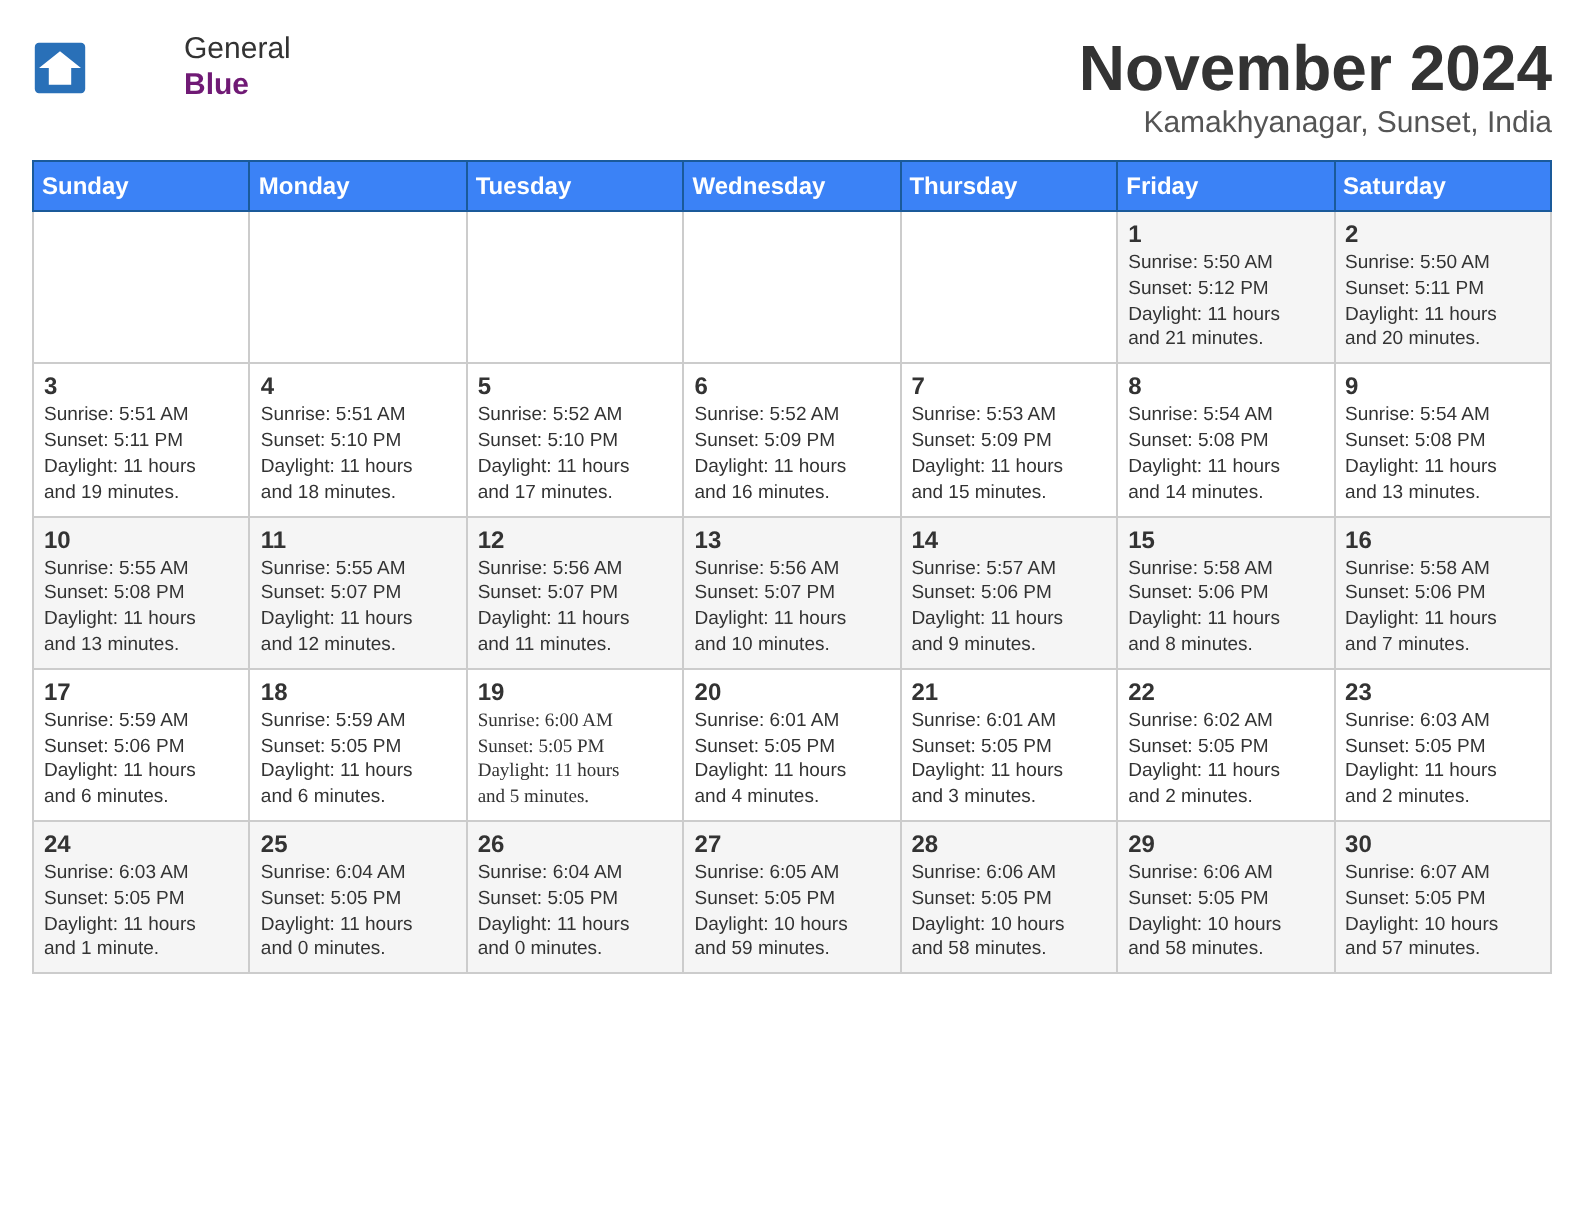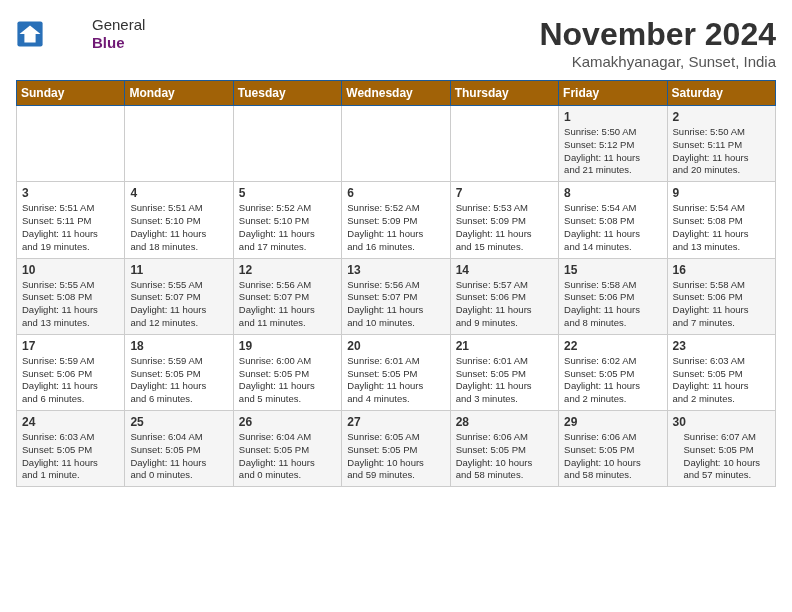--- a/index.html
+++ b/index.html
@@ -42,21 +42,21 @@
     }
     .location {
       font-size: 15px;
       color: #555;
     }
     .calendar {
       width: 100%;
       border-collapse: collapse;
     }
     .calendar thead th {
-      background: #a16207;
+      background: #3b82f6;
       color: #fff;
       font-size: 12px;
       font-weight: bold;
       padding: 5px 4px;
       text-align: left;
       border: 1px solid #1a5a9a;
     }
     .calendar tbody td {
       border: 1px solid #ccc;
       vertical-align: top;
@@ -254,21 +254,21 @@
         </td>
         <td>
           <span class="day-number">18</span>
           <div class="cell-text" style="white-space: pre-line;">Sunrise: 5:59 AM
 Sunset: 5:05 PM
 Daylight: 11 hours
 and 6 minutes.</div>
         </td>
         <td>
           <span class="day-number">19</span>
-          <div class="cell-text" style="white-space: pre-line;">Sunrise: 6:00 AM
+          <div class="cell-text" style="white-space: pre-line; font-family: Liberation Serif, serif;">Sunrise: 6:00 AM
 Sunset: 5:05 PM
 Daylight: 11 hours
 and 5 minutes.</div>
         </td>
         <td>
           <span class="day-number">20</span>
           <div class="cell-text" style="white-space: pre-line;">Sunrise: 6:01 AM
 Sunset: 5:05 PM
 Daylight: 11 hours
 and 4 minutes.</div>
@@ -333,20 +333,20 @@
         </td>
         <td>
           <span class="day-number">29</span>
           <div class="cell-text" style="white-space: pre-line;">Sunrise: 6:06 AM
 Sunset: 5:05 PM
 Daylight: 10 hours
 and 58 minutes.</div>
         </td>
         <td>
           <span class="day-number">30</span>
-          <div class="cell-text" style="white-space: pre-line; margin-left: 11px;">Sunrise: 6:07 AM
+          <div class="cell-text" style="white-space: pre-line;">Sunrise: 6:07 AM
 Sunset: 5:05 PM
 Daylight: 10 hours
 and 57 minutes.</div>
         </td>
       </tr>
     </tbody>
 </table>
 
 </body></html>

